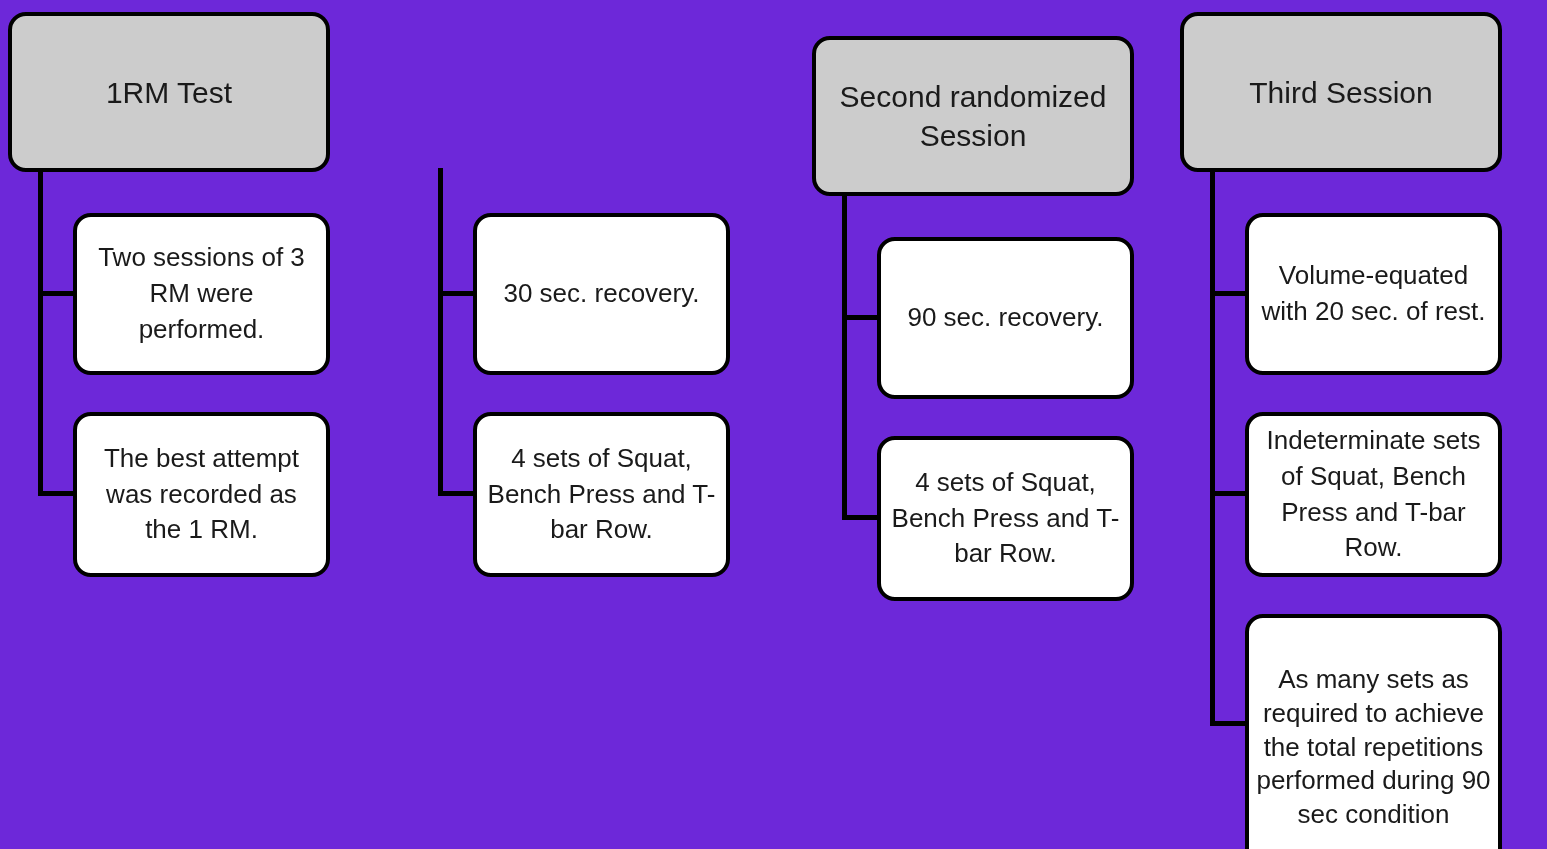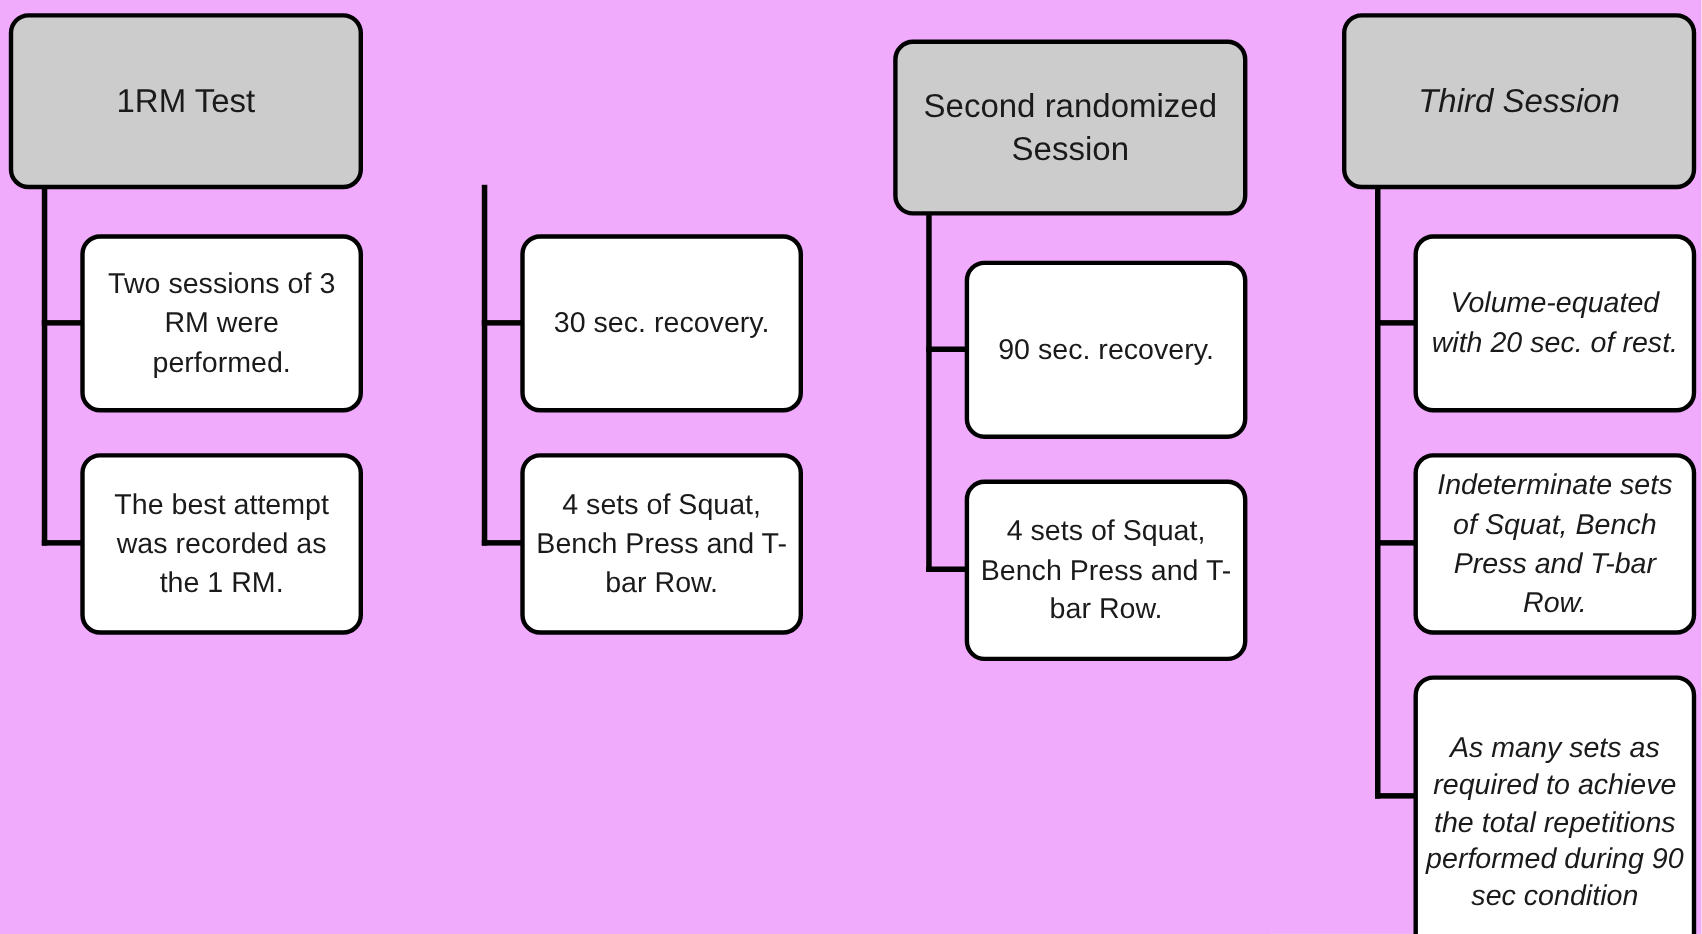--- a/index.html
+++ b/index.html
@@ -6,33 +6,33 @@
     margin: 0;
     padding: 0;
     background: #ffffff;
     font-family: "Liberation Sans", sans-serif;
     color: #1a1a1a;
   }
   .canvas {
     position: relative;
     width: 1547px;
     height: 849px;
-    background: #f0abfc;
+    background: #6d28d9;
     overflow: hidden;
   }
   .col {
     position: absolute;
     top: 0;
     width: 322px;
     height: 849px;
   }
   .col-1 { left: 8px; }
   .col-2 { left: 408px; }
   .col-3 { left: 812px; margin-top: 24px; }
-  .col-4 { left: 1220px; font-style: italic; }
+  .col-4 { left: 1180px; }
 
   .hdr {
     position: absolute;
     left: 0;
     top: 12px;
     width: 322px;
     height: 160px;
     background: #cccccc;
     border: 4px solid #000000;
     border-radius: 18px;

